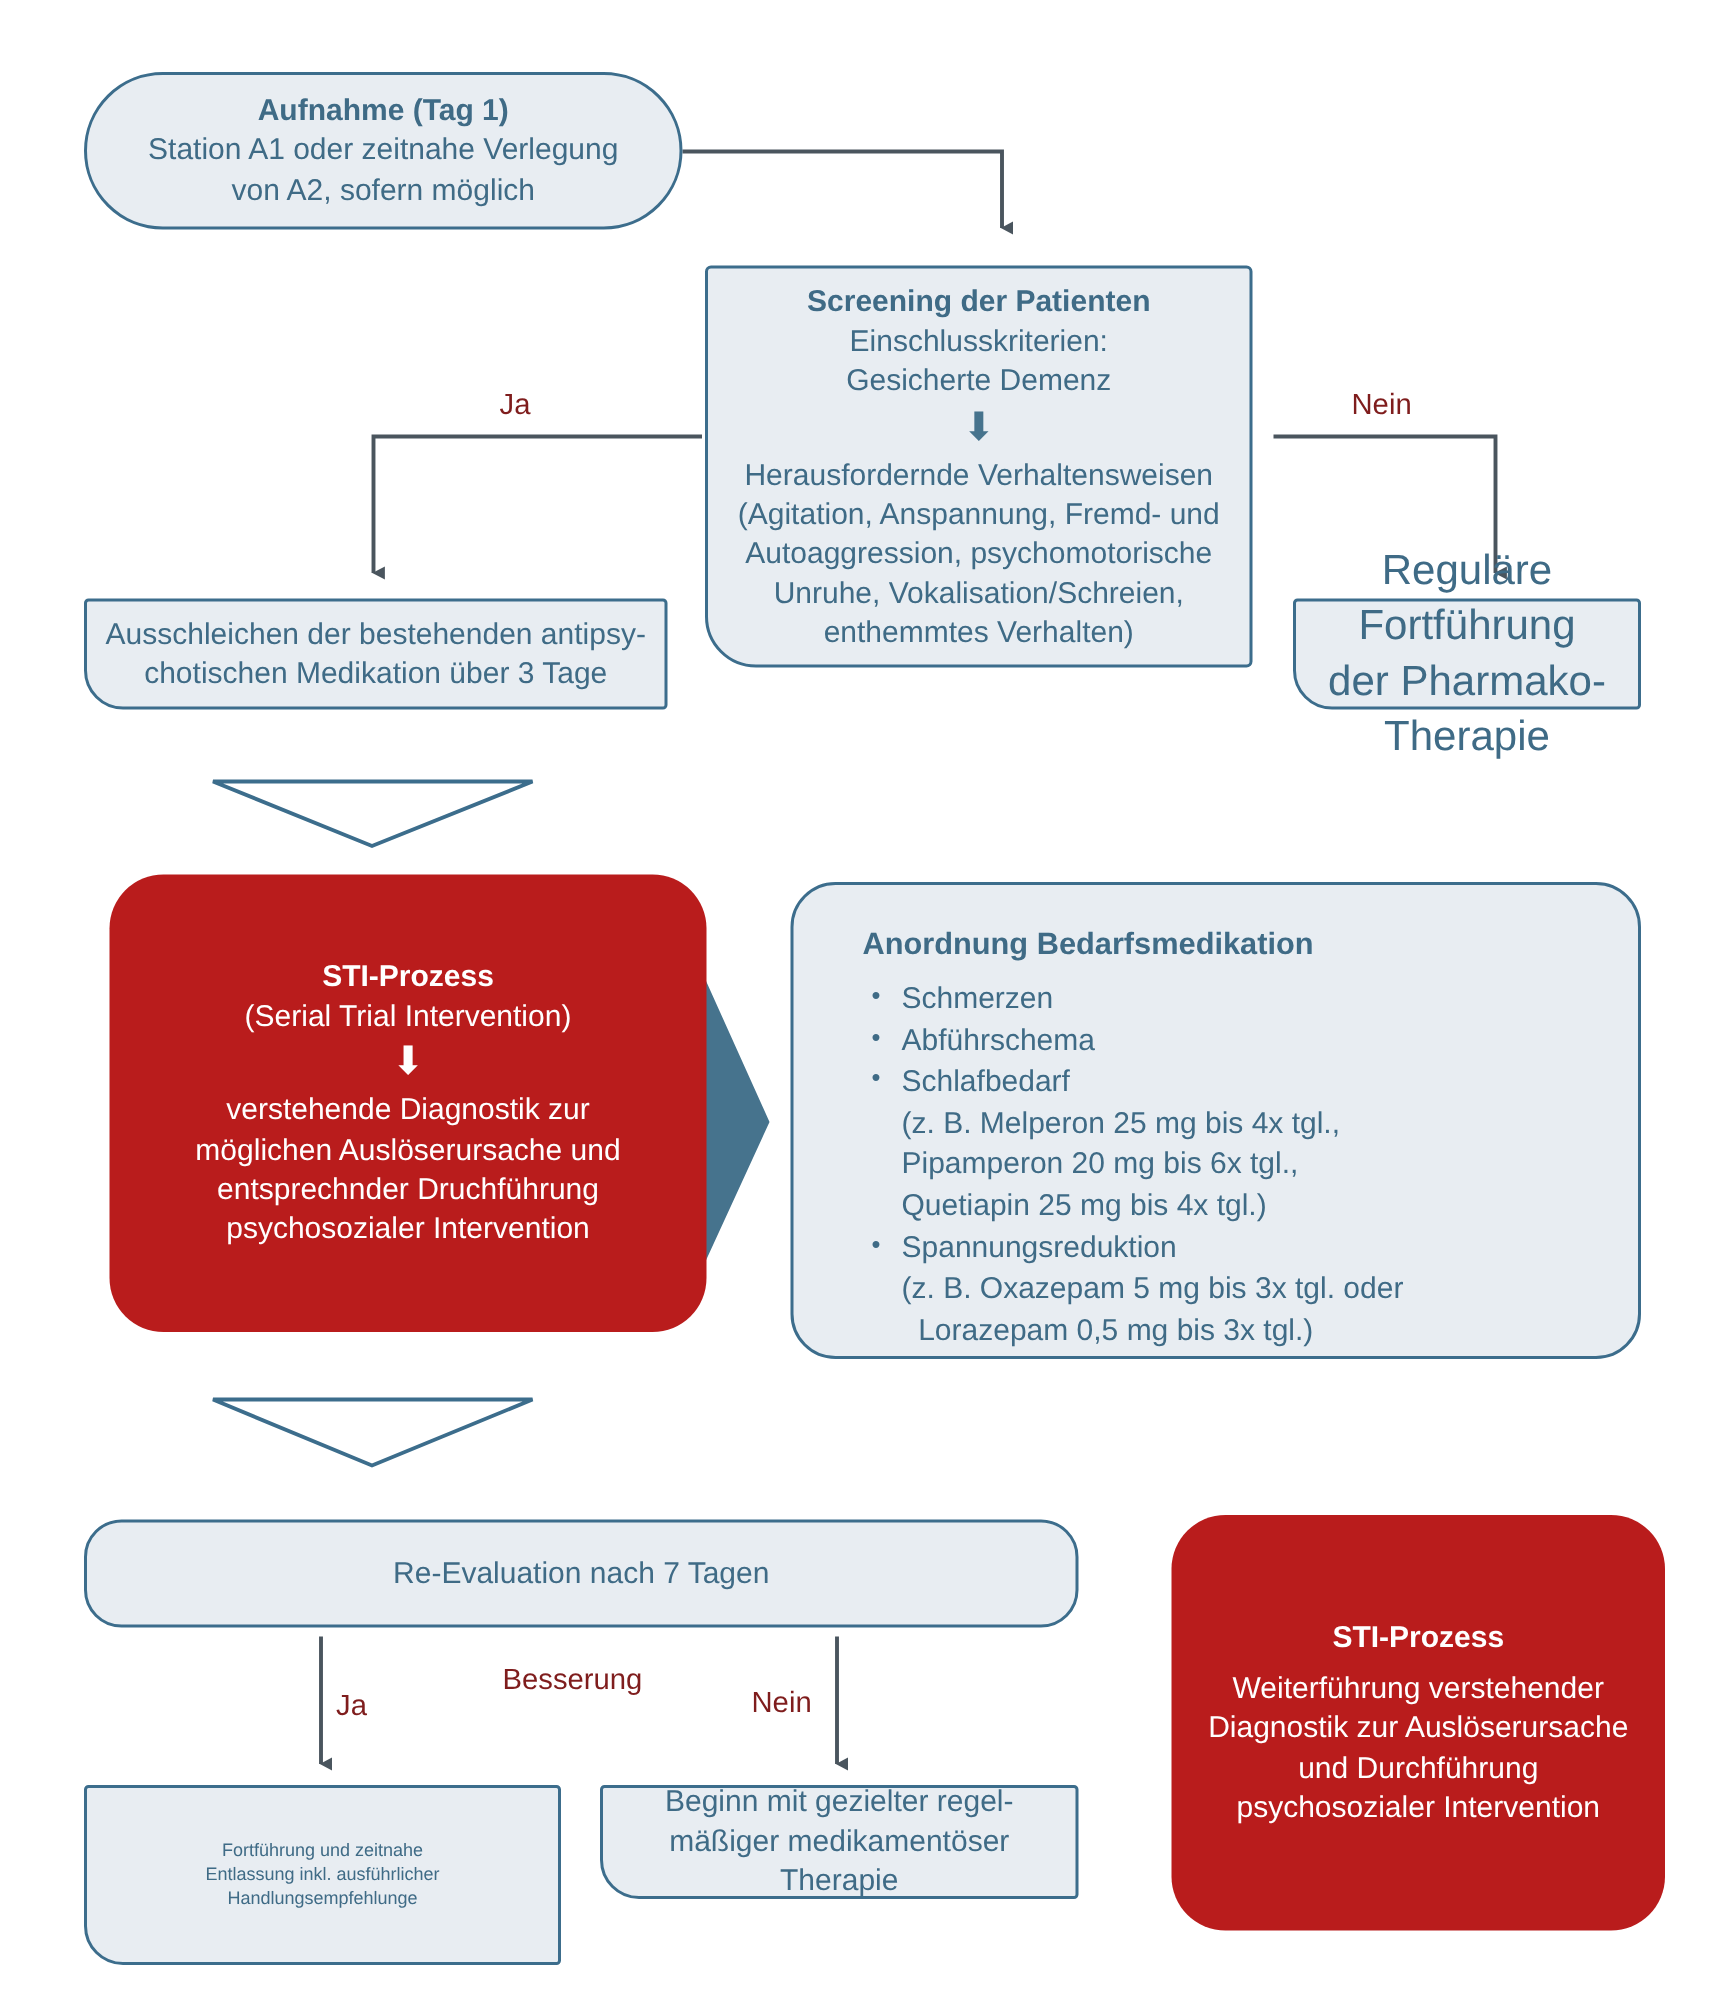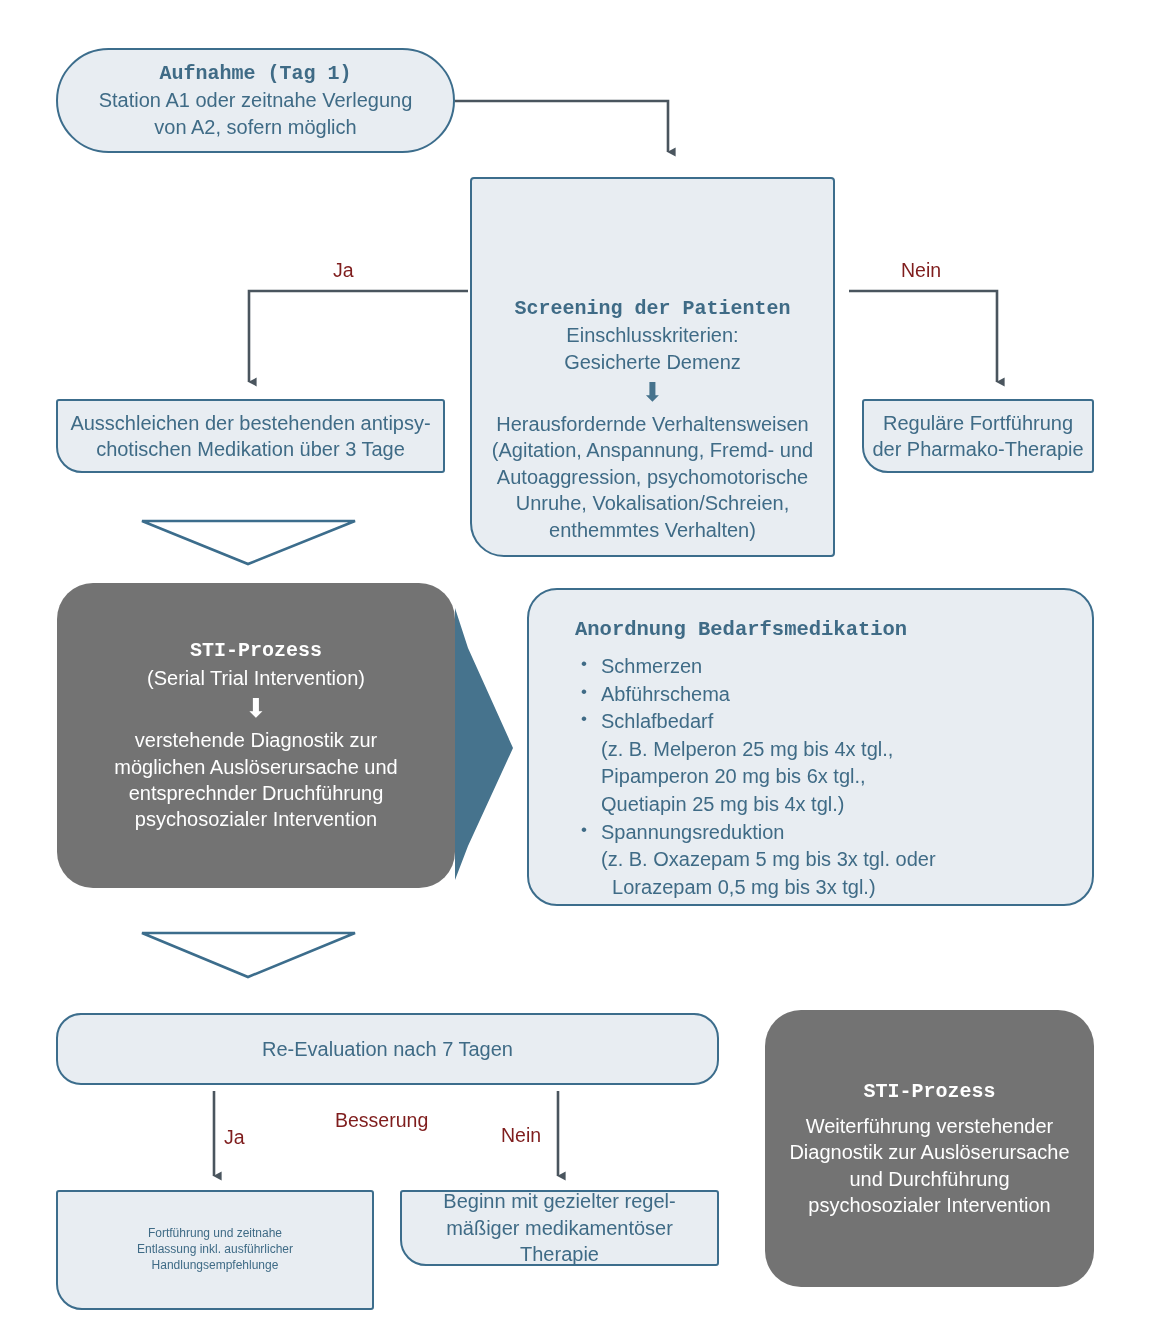--- a/index.html
+++ b/index.html
@@ -33,34 +33,34 @@
     justify-content: center;
     text-align: center;
     color: #3f6b86;
     line-height: 1.32;
   }
   .node.light {
     background: #e8edf2;
     border: 2.5px solid #3c6d8c;
   }
   .node.dark {
-    background: #737373;
+    background: #b91c1c;
     border: none;
     color: #ffffff;
+    margin-left: 16px;
   }
   
   .rc-pill     { border-radius: 999px; }
   .rc-bl       { border-radius: 4px 4px 4px 34px; }
   .rc-bl-sm    { border-radius: 3px 3px 3px 26px; }
   .rc-all      { border-radius: 30px; }
   .rc-all-lg   { border-radius: 36px; }
 
   .title {
     font-weight: bold;
-    font-family: Liberation Mono, monospace;
   }
   .ln { display: block; }
   .spacer-sm { height: 8px; }
   .arrowglyph {
     font-size: 26px;
     line-height: 1;
     margin: 4px 0 6px 0;
     font-family: "DejaVu Sans", sans-serif;
   }
   .dark .arrowglyph { color: #ffffff; }
@@ -139,38 +139,38 @@
   <div class="edge-label" style="left:335px; top:1109px;">Besserung</div>
   <div class="edge-label" style="left:224px; top:1126px;">Ja</div>
   <div class="edge-label" style="left:501px; top:1124px;">Nein</div>
 
   <div class="node light rc-pill" id="node-aufnahme" style="left:56px; top:48px; width:399px; height:105px; font-size:20px; padding:0 26px;">
     <span class="ln title">Aufnahme (Tag 1)</span>
     <span class="ln">Station A1 oder zeitnahe Verlegung</span>
     <span class="ln">von A2, sofern möglich</span>
   </div>
 
-  <div class="node light rc-bl" id="node-screening" style="left:470px; top:177px; width:365px; height:380px; font-size:20px; padding:14px 14px 12px 14px;justify-content:flex-end;">
+  <div class="node light rc-bl" id="node-screening" style="left:470px; top:177px; width:365px; height:268px; font-size:20px; padding:14px 14px 12px 14px;">
     <span class="ln title">Screening der Patienten</span>
     <span class="ln">Einschlusskriterien:</span>
     <span class="ln">Gesicherte Demenz</span>
     <span class="arrowglyph">⬇</span>
     <span class="ln">Herausfordernde Verhaltensweisen</span>
     <span class="ln">(Agitation, Anspannung, Fremd- und</span>
     <span class="ln">Autoaggression, psychomotorische</span>
     <span class="ln">Unruhe, Vokalisation/Schreien,</span>
     <span class="ln">enthemmtes Verhalten)</span>
   </div>
 
   <div class="node light rc-bl-sm" id="node-ausschleichen" style="left:56px; top:399px; width:389px; height:74px; font-size:20px;">
     <span class="ln">Ausschleichen der bestehenden antipsy-</span>
     <span class="ln">chotischen Medikation über 3 Tage</span>
   </div>
 
-  <div class="node light rc-bl-sm" id="node-regulaer" style="left:862px; top:399px; width:232px; height:74px; font-size:20px;">
+  <div class="node light rc-bl-sm" id="node-regulaer" style="left:862px; top:399px; width:232px; height:74px; font-size:28px;">
     <span class="ln">Reguläre Fortführung</span>
     <span class="ln">der Pharmako-Therapie</span>
   </div>
 
   <div class="node dark rc-all-lg" id="node-sti-process" style="left:57px; top:583px; width:398px; height:305px; font-size:20px; padding:10px 22px;">
     <span class="ln title">STI-Prozess</span>
     <span class="ln">(Serial Trial Intervention)</span>
     <span class="arrowglyph">⬇</span>
     <span class="ln">verstehende Diagnostik zur</span>
     <span class="ln">möglichen Auslöserursache und</span>

